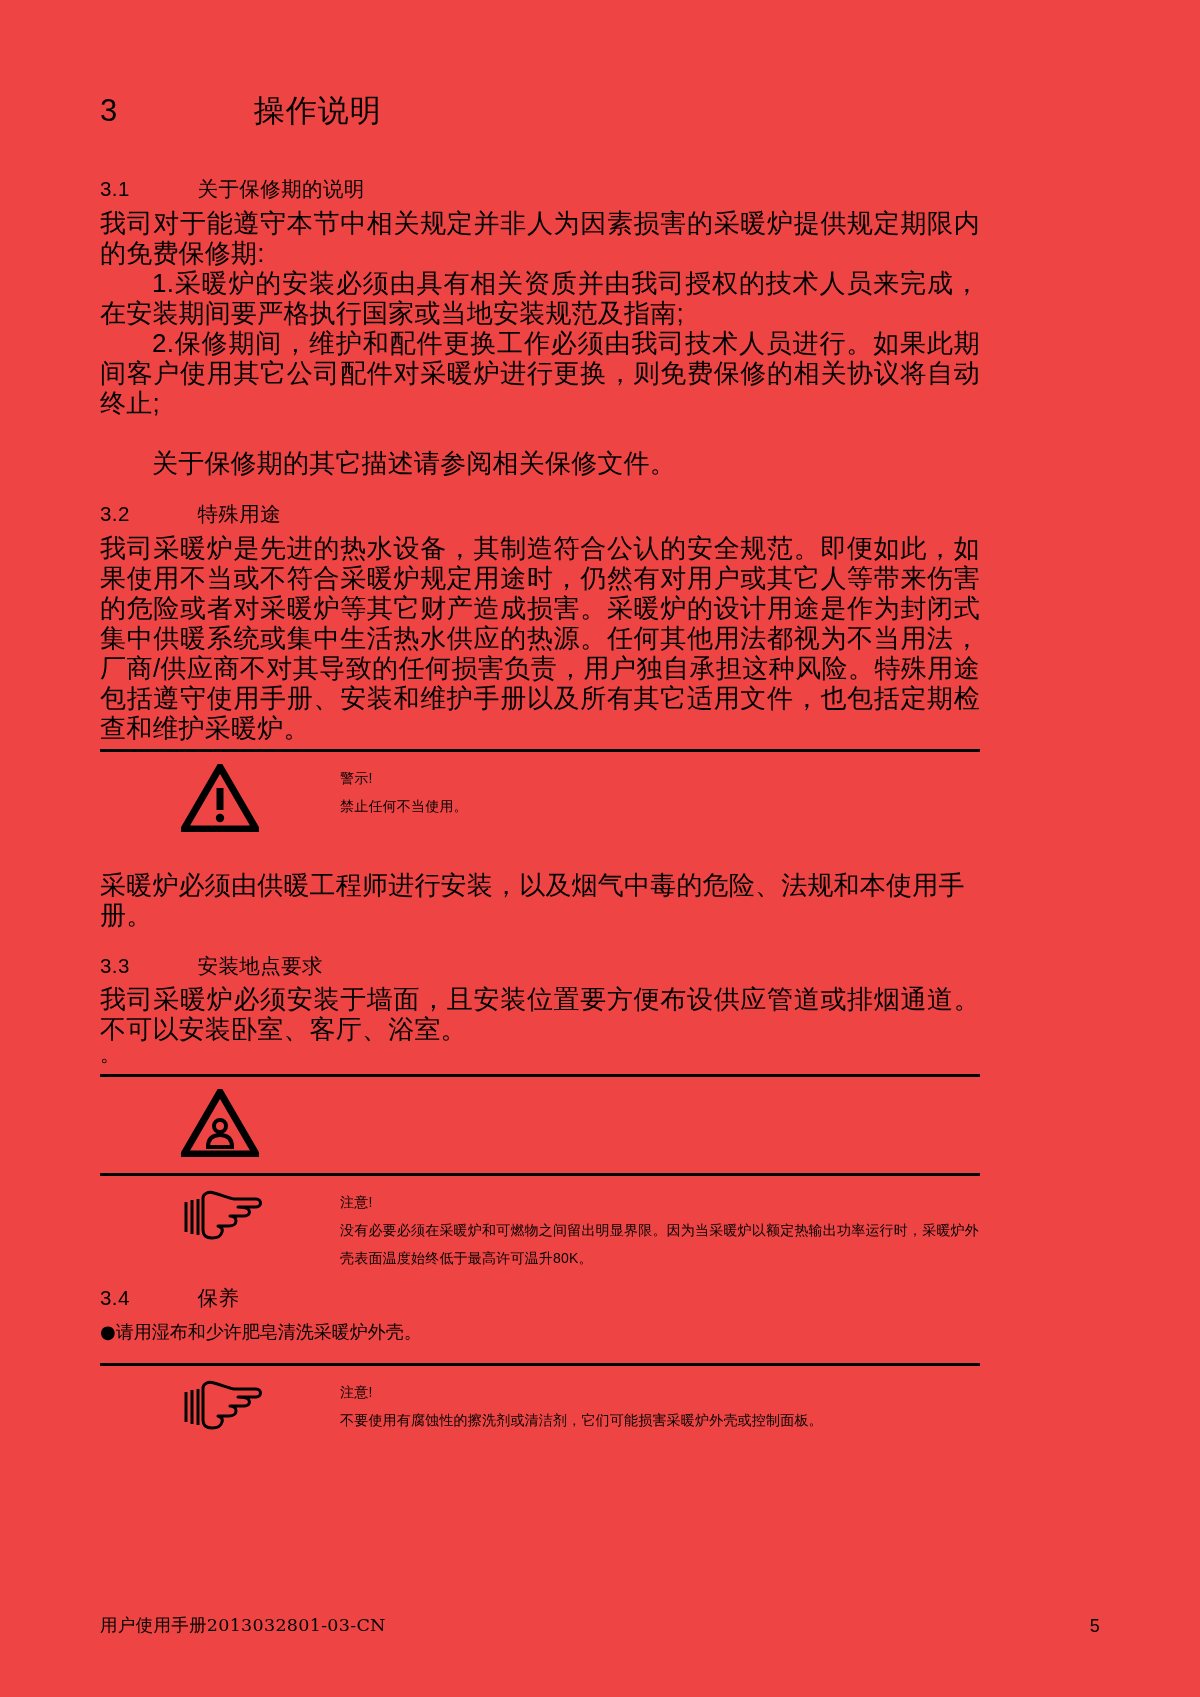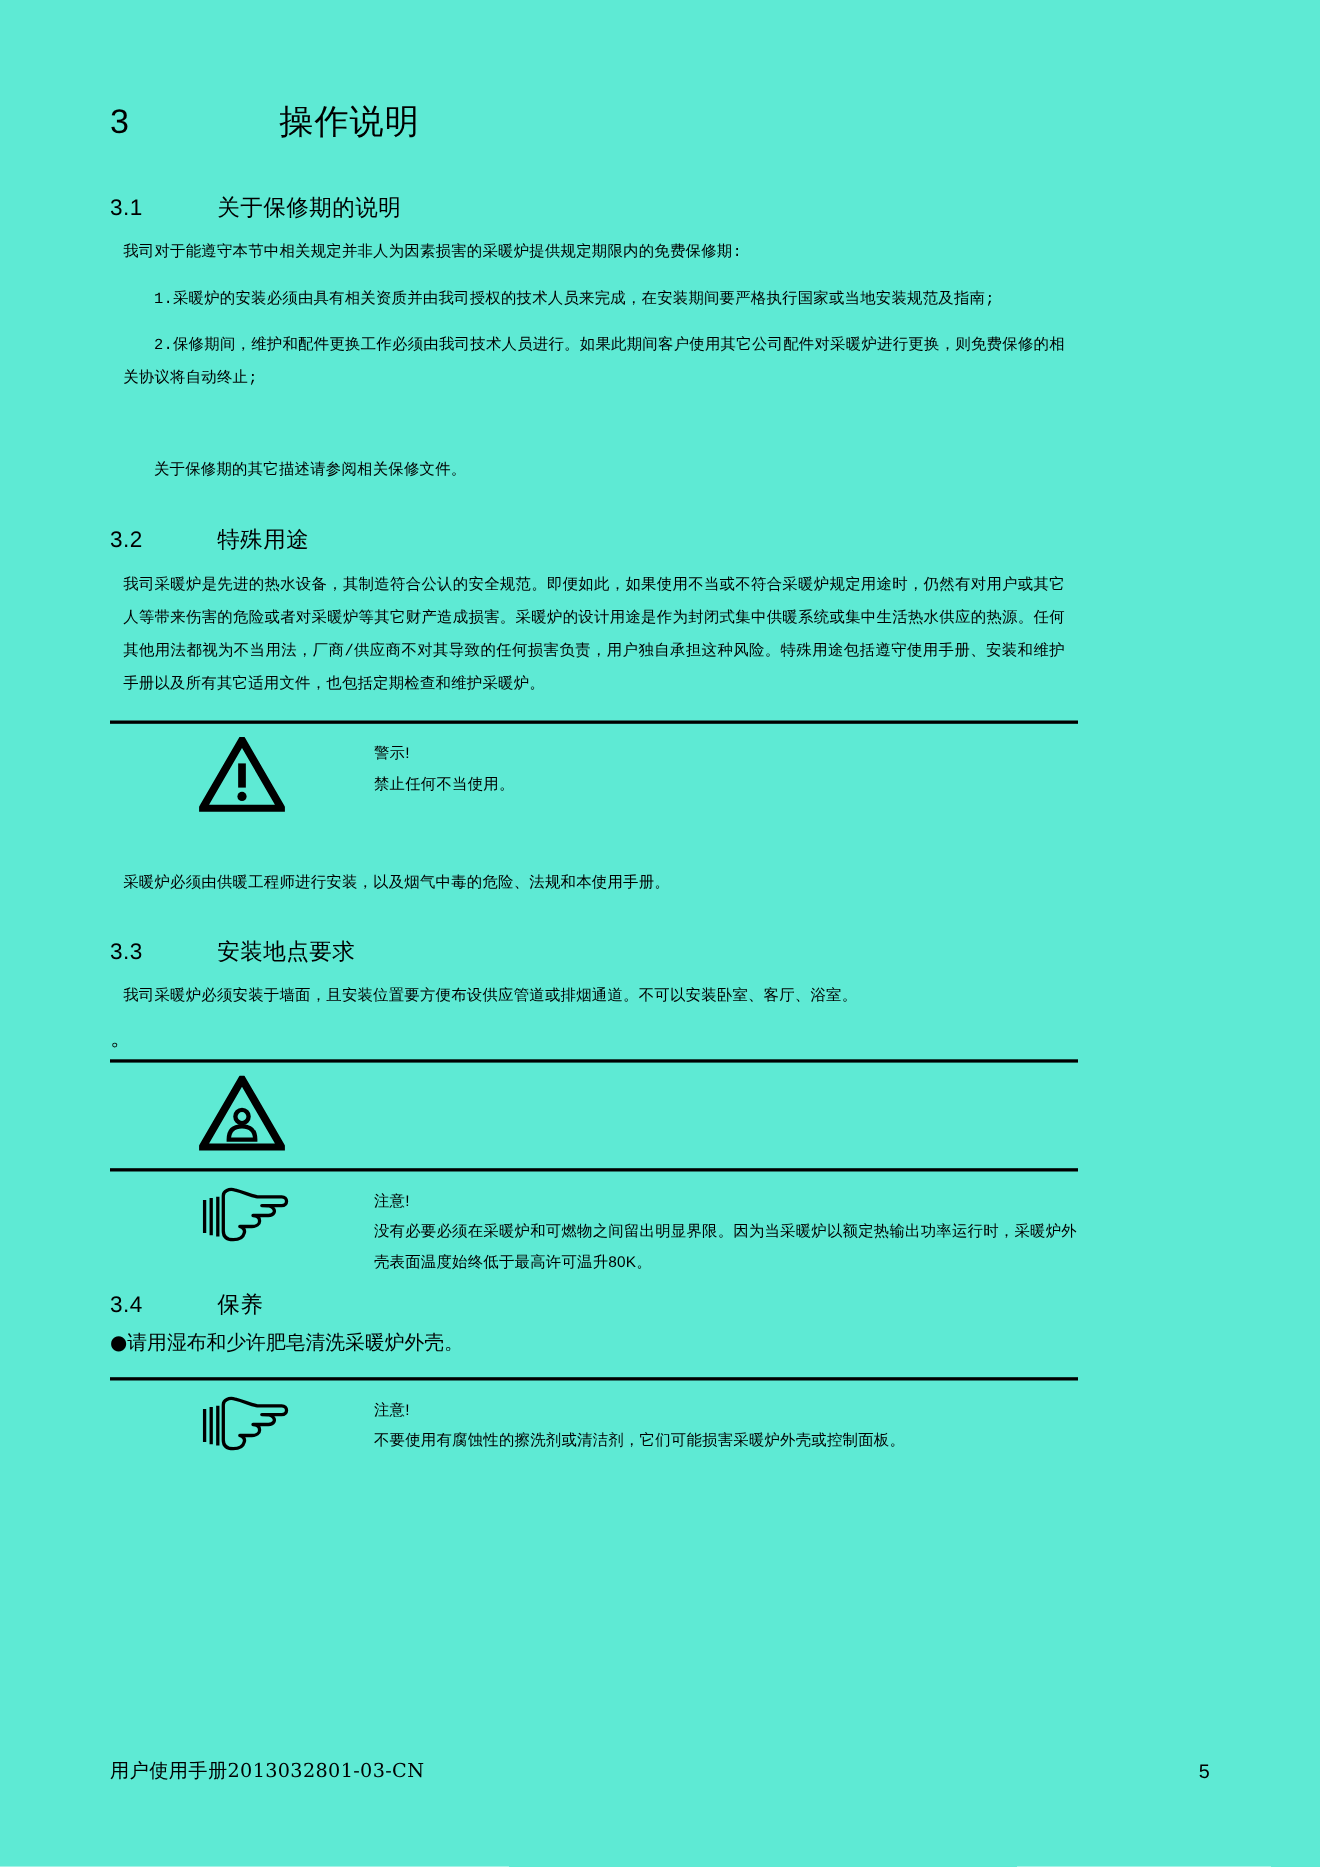--- a/index.html
+++ b/index.html
@@ -9,21 +9,21 @@
   }
   body {
     font-family: "DejaVu Sans", sans-serif;
     color: #000000;
     -webkit-font-smoothing: antialiased;
   }
   .page {
     position: relative;
     width: 1200px;
     height: 1697px;
-    background: #5eead4;
+    background: #ef4444;
     overflow: hidden;
     box-sizing: border-box;
   }
   .content {
     position: absolute;
     left: 100px;
     top: 92px;
     width: 880px;
   }
 
@@ -40,25 +40,25 @@
   .sec-heading {
     font-family: "Liberation Sans", "DejaVu Sans", sans-serif;
     font-size: 20.5px;
     font-weight: 400;
     letter-spacing: 0.4px;
     white-space: pre;
     margin: 0 0 5px 0;
     line-height: 1.35;
   }
   .body-text {
-    font-family: Liberation Mono, monospace;
-    font-size: 14px;
+    font-family: Liberation Sans, sans-serif;
+    font-size: 26px;
     line-height: 30px;
     letter-spacing: 0.2px;
-    margin: 12px;
+    margin: 0;
     text-align: justify;
     text-justify: inter-character;
   }
   .body-text.nojust { text-align: left; }
   .indent { text-indent: 2em; }
   .gap-md { height: 22px; }
   .gap-lg { height: 30px; }
 
   
   .notice {
@@ -83,21 +83,21 @@
     letter-spacing: 0.2px;
     padding-top: 2px;
   }
   .notice-body .ln { display: block; white-space: normal; }
 
   
   .footer {
     position: absolute;
     left: 100px;
     right: 100px;
-    bottom: 76px;
+    bottom: 60px;
     display: flex;
     justify-content: space-between;
     align-items: flex-end;
     font-family: "Liberation Sans", "DejaVu Sans", sans-serif;
     font-size: 17px;
     letter-spacing: 0.3px;
   }
   .footer-doc { font-family: "DejaVu Serif", "Liberation Serif", serif; font-size: 17.5px; }
   .footer-page { font-family: "Liberation Sans", "DejaVu Sans", sans-serif; font-size: 18px; }
 

